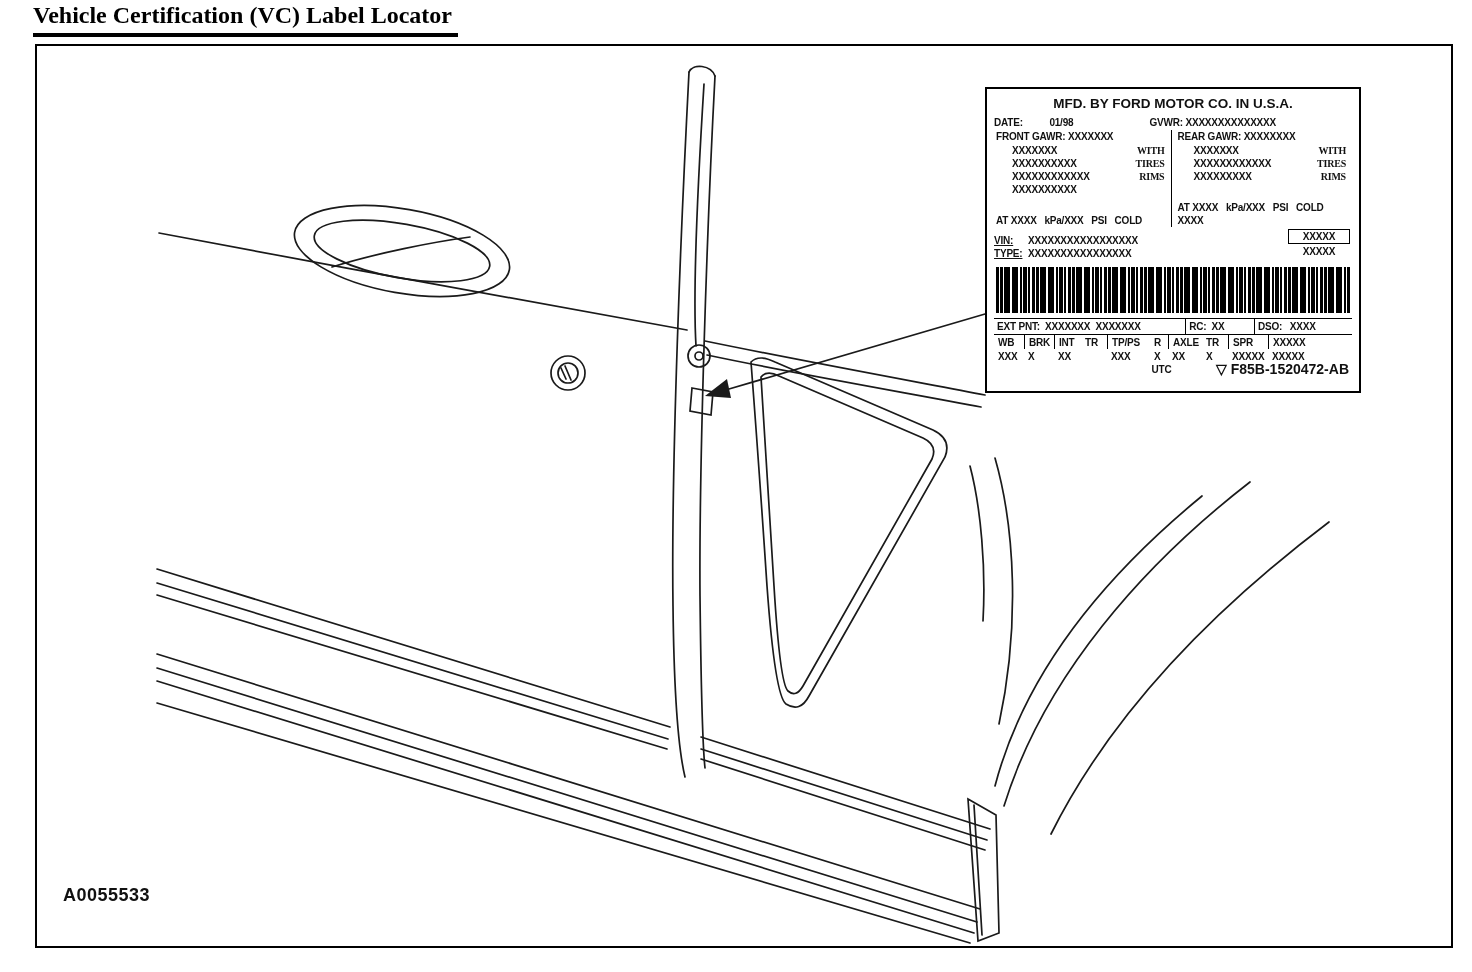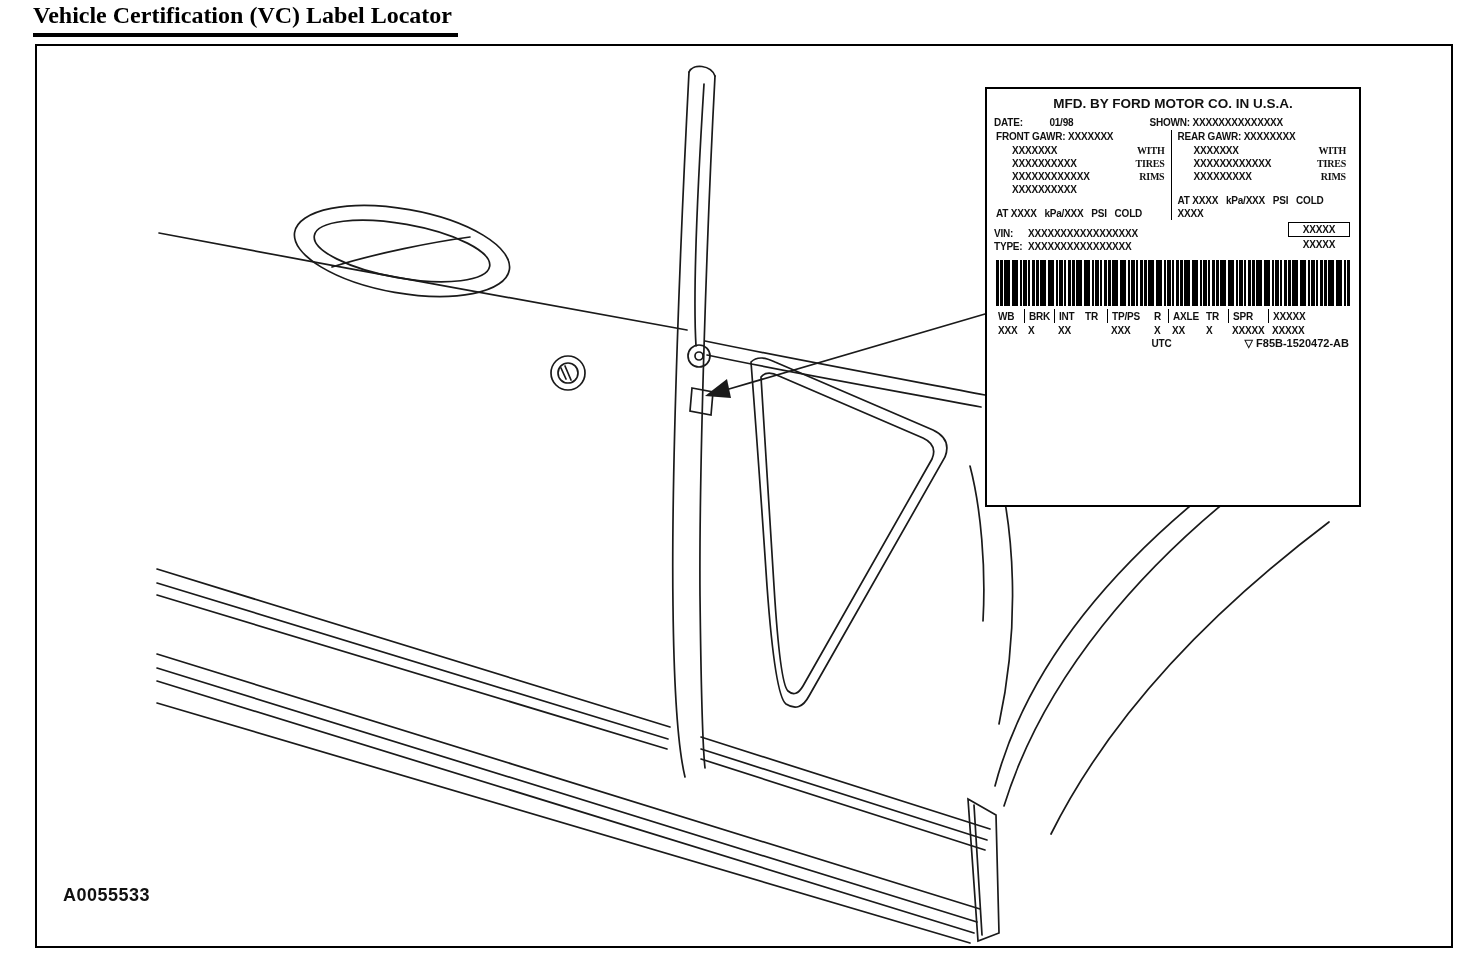--- a/index.html
+++ b/index.html
@@ -7,40 +7,40 @@
         font-family:"Liberation Sans",sans-serif;color:#111;border-radius:25px;}
   .page-title{position:absolute;left:33px;top:2px;margin:0;display:inline-block;
         font:700 24px "Liberation Serif",serif;color:#000;
         border-bottom:4px solid #000;padding:0 6px 4px 0;}
   .figure{position:absolute;left:35px;top:44px;width:1418px;height:904px;
         border:2px solid #000;background:#fff;box-sizing:border-box;}
   .art{position:absolute;left:0;top:0;width:100%;height:100%;}
   .figure-code{position:absolute;left:26px;bottom:40px;font:700 18px "Liberation Sans",sans-serif;letter-spacing:.5px;}
 
   
-  .vc-label{position:absolute;left:948px;top:41px;width:376px;height:420px;box-sizing:border-box;
+  .vc-label{position:absolute;left:948px;top:41px;width:376px;height:306px;box-sizing:border-box;
         border:2px solid #000;background:#fff;padding:7px 7px 4px;
         font-family:"Liberation Sans",sans-serif;font-size:10px;font-weight:700;
         line-height:13px;letter-spacing:-0.2px;display:flex;flex-direction:column;}
   .pre{white-space:pre;}
   .lbl-header{text-align:center;font-size:13.5px;line-height:16px;margin-bottom:4px;letter-spacing:0;}
   .date-row{display:flex;margin-bottom:1px;gap:24px;}
   .date-row .gv{margin-left:52px;}
   .axles{display:flex;margin-bottom:2px;}
   .axle{flex:1;padding:0 2px;min-width:0;}
   .axle-rear{border-left:1.5px solid #000;padding-left:6px;}
   .gawr{margin-bottom:1px;}
   .tire-flex{display:flex;justify-content:space-between;}
   .tire-lines{padding-left:16px;}
   .tire-words{text-align:right;padding-right:4px;font-family:Liberation Serif, serif;}
-  .pressure{margin-top:11px;}
+  .pressure{margin-top:18px;}
   .extra{text-align:left;padding-right:26px;}
   .conformity{margin-top:6px;}
   .vin-block{position:relative;margin-top:5px;padding-right:72px;}
-  .vin-block .lab{display:inline-block;min-width:34px;}
+  .vin-block .lab{display:inline-block;min-width:34px;text-decoration:underline;}
   .code-box-wrap{position:absolute;right:2px;top:-5px;width:62px;text-align:center;}
   .code-box{border:1.5px solid #000;padding:0 2px;}
   .code-under{padding-top:1px;}
   .barcode{height:46px;margin:7px 2px 3px;
     background-color:#fff;
     background-image:
       repeating-linear-gradient(90deg,#000 0 2px,#fff 2px 4px),
       repeating-linear-gradient(90deg,#000 0 1px,#fff 1px 6px),
       repeating-linear-gradient(90deg,#000 0 3px,#fff 3px 9px);
     background-blend-mode:multiply;}
@@ -48,21 +48,21 @@
     border-top:1.6px solid #000;border-bottom:1.6px solid #000;margin-top:2px;}
   .codes-row > span{padding:1px 3px;}
   .codes-row > span + span{border-left:1.6px solid #000;}
   .spec-grid{display:grid;grid-template-columns:30px 30px 27px 26px 43px 18px 34px 26px 40px 1fr;}
   .spec-grid > span{padding:1px 0 0 4px;min-height:12px;}
   .spec-head > span:nth-child(2),.spec-head > span:nth-child(3),
   .spec-head > span:nth-child(5),.spec-head > span:nth-child(7),
   .spec-head > span:nth-child(9),.spec-head > span:nth-child(10){border-left:1.4px solid #000;}
   .lbl-foot{position:relative;height:15px;margin-top:0;}
   .lbl-foot .utc{position:absolute;left:44%;}
-  .lbl-foot .pn{position:absolute;right:3px;font-size:11px;letter-spacing:0;}
+  .lbl-foot .pn{position:absolute;right:3px;font-size:14px;letter-spacing:0;}
 </style>
 </head>
 <body>
 
 <div class="page">
 
   <h1 class="page-title">Vehicle Certification (VC) Label Locator</h1>
 
   <div class="figure">
 
@@ -131,21 +131,21 @@
           <polygon points="668,350 694,352 690,333" fill="#1a1a1a" stroke="none"></polygon>
         </g>
       </g>
     </svg>
 
     <div class="vc-label">
       <div class="lbl-header">MFD. BY FORD MOTOR CO. IN U.S.A.</div>
 
       <div class="date-row pre">
         <span>DATE:</span><span> 01/98</span>
-        <span class="gv"><span>SHOWN:</span><span> XXXXXXXXXXXXXX</span></span>
+        <span class="gv"><span>GVWR:</span><span> XXXXXXXXXXXXXX</span></span>
       </div>
 
       <div class="axles">
         <div class="axle axle-front">
           <div class="gawr pre"><span>FRONT GAWR:</span><span> XXXXXXX</span></div>
           <div class="tire-flex">
             <div class="tire-lines">
                 <div>XXXXXXX</div>
                 <div>XXXXXXXXXX</div>
                 <div>XXXXXXXXXXXX</div>
@@ -183,20 +183,21 @@
         <div class="pre"><span class="lab">VIN:</span><span>XXXXXXXXXXXXXXXXX</span></div>
         <div class="pre"><span class="lab">TYPE:</span><span>XXXXXXXXXXXXXXXX</span></div>
         <div class="code-box-wrap">
           <div class="code-box">XXXXX</div>
           <div class="code-under">XXXXX</div>
         </div>
       </div>
 
       <div class="barcode"></div>
 
+      <div class="codes-row pre"><span>EXT PNT:  XXXXXXX  XXXXXXX</span><span>RC:  XX</span><span>DSO:   XXXX</span></div>
 
       <div class="spec-grid spec-head">
           <span>WB</span>
           <span>BRK</span>
           <span>INT</span>
           <span>TR</span>
           <span>TP/PS</span>
           <span>R</span>
           <span>AXLE</span>
           <span>TR</span>

